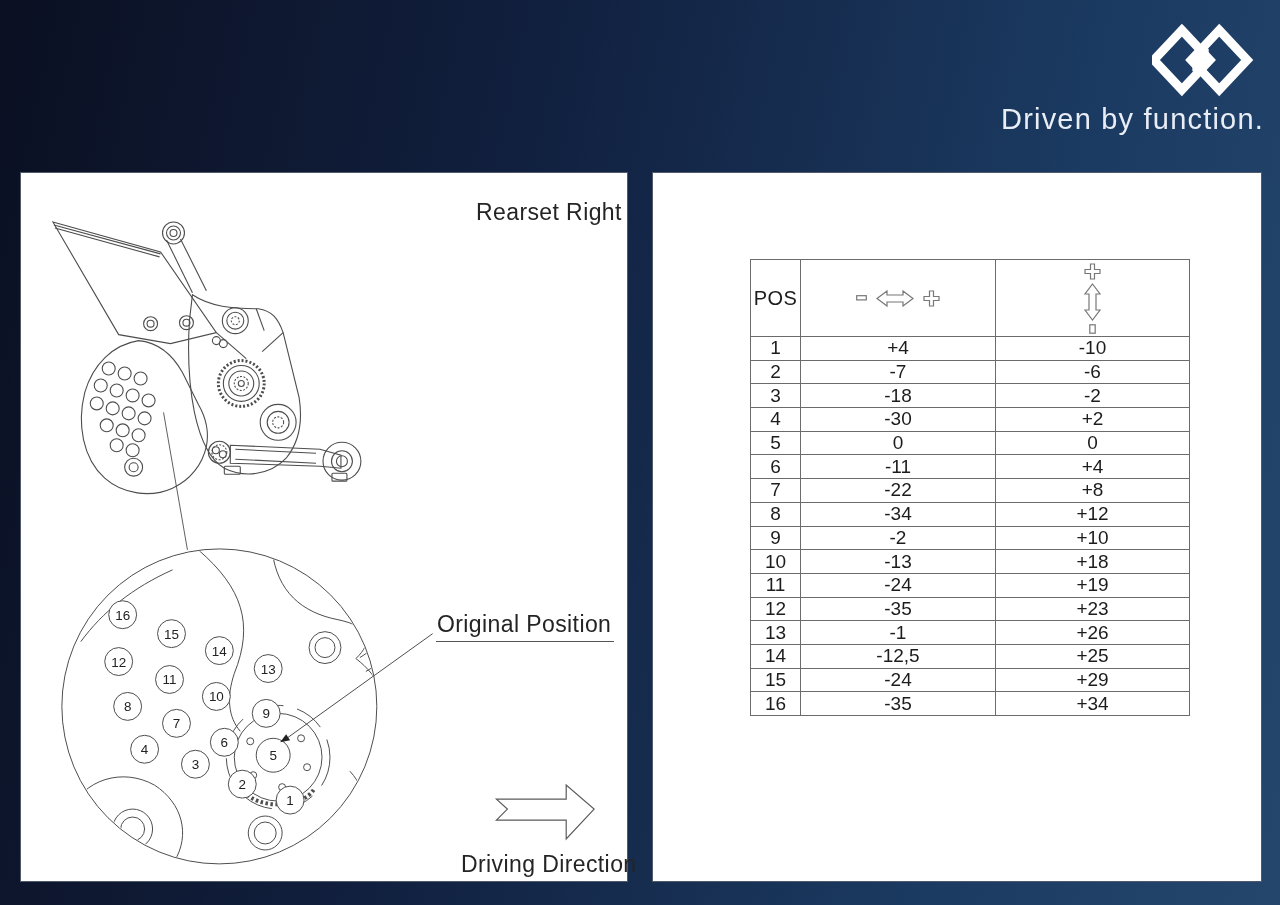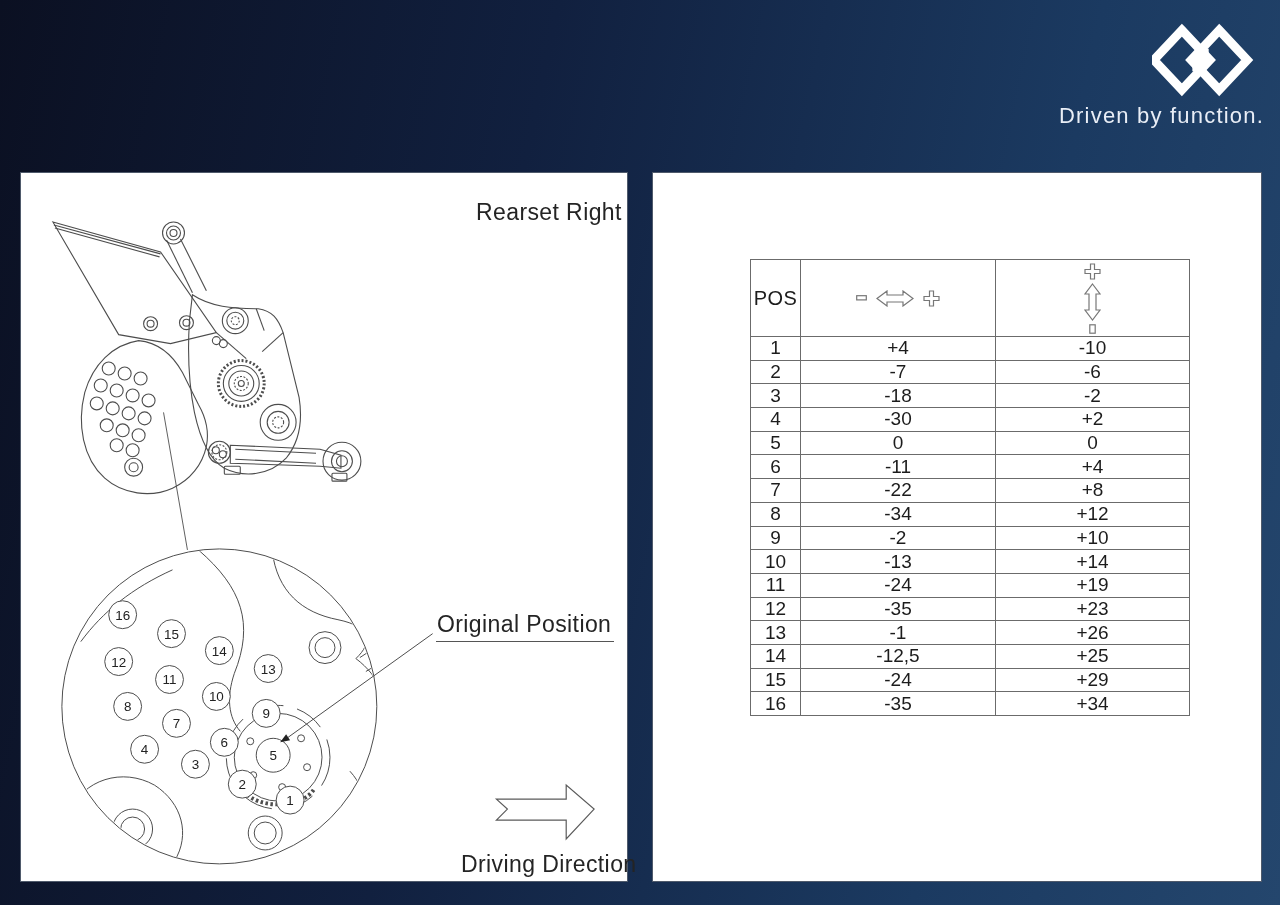--- a/index.html
+++ b/index.html
@@ -5,21 +5,21 @@
   html,body{margin:0;padding:0;}
   .page{
     position:relative;width:1280px;height:905px;overflow:hidden;
     background:linear-gradient(102deg,#0b1022 0%,#11203f 38%,#1b3a61 75%,#24466d 100%);
     font-family:"Liberation Sans",sans-serif;
   }
   
   .title-block{position:absolute;left:42px;top:20px;color:#f2f5fa;font-size:22.5px;line-height:29px;letter-spacing:.6px;font-weight:400;}
   .brand-lockup{position:absolute;top:22px;right:16px;display:flex;align-items:center;gap:14px;}
   .brand-word{color:#ffffff;font-size:50px;font-weight:bold;letter-spacing:1px;line-height:76px;}
-  .brand-tagline{position:absolute;top:103px;right:16px;color:#e9eef6;font-size:22px;letter-spacing:1.2px;font-weight:400;}
+  .brand-tagline{position:absolute;top:103px;right:16px;color:#e9eef6;font-size:29px;letter-spacing:1.2px;font-weight:400;}
   
   .panel{position:absolute;top:172px;height:710px;background:#fff;border:1px solid #4f5a6b;box-sizing:border-box;}
   .panel-left{left:20px;width:608px;}
   .panel-right{left:652px;width:610px;}
   .drawing{position:absolute;left:0;top:0;width:606px;height:708px;}
   .drawing text{font-family:"Liberation Sans",sans-serif;font-size:13.5px;fill:#222;text-anchor:middle;}
   .drawing .bub{fill:#fff;stroke:#4d4d4d;stroke-width:1;}
   .lbl{position:absolute;font-size:23px;color:#242424;letter-spacing:.4px;white-space:nowrap;}
   .lbl-rearset{left:455px;top:26px;}
   .lbl-op{left:415px;top:438px;border-bottom:1.4px solid #555;padding:0 3px 3px 1px;}
@@ -324,21 +324,21 @@
             <td>+12</td>
           </tr>
         <tr>
             <td>9</td>
             <td>-2</td>
             <td>+10</td>
           </tr>
         <tr>
             <td>10</td>
             <td>-13</td>
-            <td>+14</td>
+            <td>+18</td>
           </tr>
         <tr>
             <td>11</td>
             <td>-24</td>
             <td>+19</td>
           </tr>
         <tr>
             <td>12</td>
             <td>-35</td>
             <td>+23</td>

